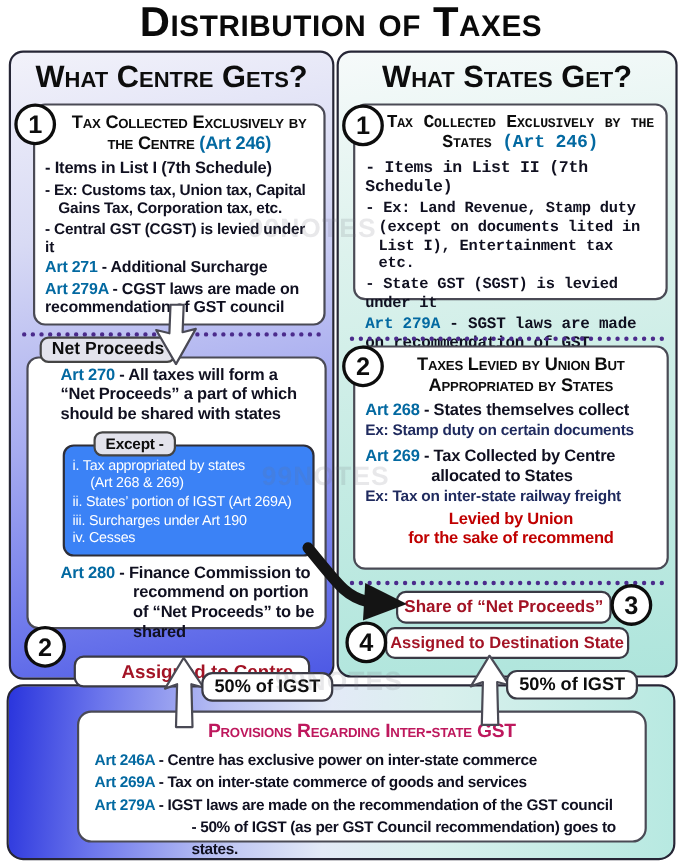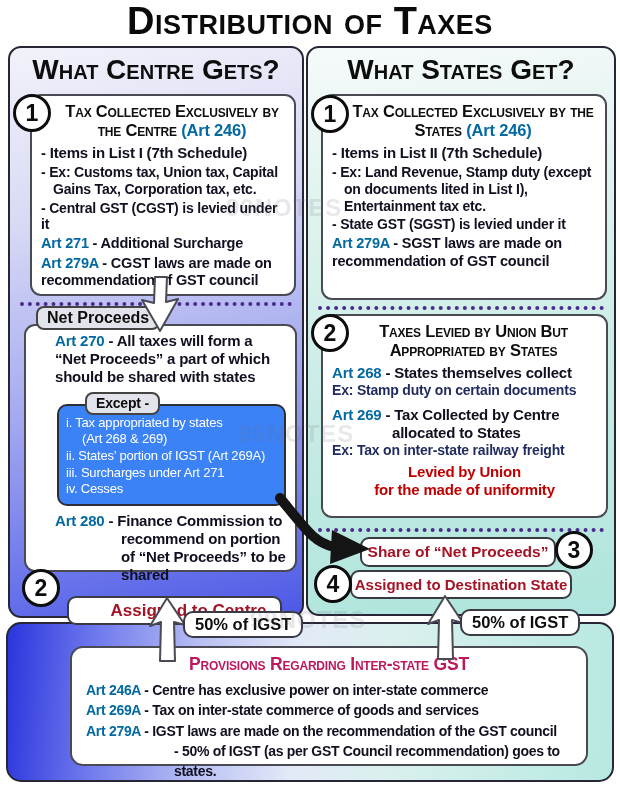--- a/index.html
+++ b/index.html
@@ -107,38 +107,38 @@
       <div>
         <span class="art">Art 270</span><span> - All taxes will form a “Net Proceeds” a part of which should be shared with states</span>
       </div>
       <div style="margin:6px 0 0 30px;position:relative;z-index:2;">
         <span class="mini-label" style="font-size:14px;">Except -</span>
       </div>
       <div class="darkbox">
         <div>i. Tax appropriated by states</div>
         <div class="ind">(Art 268 &amp; 269)</div>
         <div>ii. States’ portion of IGST (Art 269A)</div>
-        <div>iii. Surcharges under Art 271</div>
+        <div>iii. Surcharges under Art 190</div>
         <div>iv. Cesses</div>
       </div>
       <div style="padding-left:66px;text-indent:-66px;">
         <span class="art">Art 280</span><span> - Finance Commission to recommend on portion of “Net Proceeds” to be shared</span>
       </div>
     </div>
 
     <div class="badge" style="left:12px;top:521px;">2</div>
     <div class="pill pill-red" style="left:57px;right:20px;top:548px;height:25px;font-size:17px;padding-left:28px;">Assigned to Centre</div>
   </div>
 
   <div class="panel panel-states">
     <div class="panel-hdr">What States Get?</div>
 
     <div class="badge" style="left:3px;top:47px;">1</div>
 
-    <div class="wbox" style="left:13px;right:7px;top:46px;height:206px;box-sizing:border-box;">
+    <div class="wbox" style="left:13px;right:7px;top:46px;height:179px;box-sizing:border-box;font-family:Liberation Mono, monospace;">
       <div class="box-title">
         <span>Tax Collected Exclusively by the States</span>
         <span class="art no-sc">(Art 246)</span>
       </div>
       <div class="bullet" style="font-size:15px;">- Items in List II (7th Schedule)</div>
       <div class="bullet hang" style="font-size:14px;">- Ex: Land Revenue, Stamp duty (except on documents lited in List I), Entertainment tax etc.</div>
       <div class="bullet" style="font-size:14px;">- State GST (SGST) is levied under it</div>
       <div class="bullet">
         <span class="art">Art 279A</span><span> - SGST laws are made on recommendation of GST council</span>
       </div>
@@ -152,21 +152,21 @@
       <div class="box-title">Taxes Levied by Union But Appropriated by States</div>
       <div>
         <span class="art">Art 268</span><span> - States themselves collect</span>
       </div>
       <div class="ex">Ex: Stamp duty on certain documents</div>
       <div style="margin-top:7px;padding-left:60px;text-indent:-60px;">
         <span class="art">Art 269</span><span> - Tax Collected by Centre allocated to States</span>
       </div>
       <div class="ex">Ex: Tax on inter-state railway freight</div>
       <div class="rednote" style="margin-top:4px;">Levied by Union</div>
-      <div class="rednote">for the made of uniformity</div>
+      <div class="rednote">for the sake of recommend</div>
     </div>
 
     <div class="dots" style="left:10px;right:10px;top:480px;"></div>
 
     <div class="pill pill-red" style="left:52px;top:489px;width:192px;height:26px;font-size:15.5px;">Share of “Net Proceeds”</div>
     <div class="badge" style="left:247px;top:483px;">3</div>
 
     <div class="badge" style="left:6px;top:517px;">4</div>
     <div class="pill pill-red" style="left:42px;top:522px;width:218px;height:25px;font-size:15px;">Assigned to Destination State</div>
   </div>

